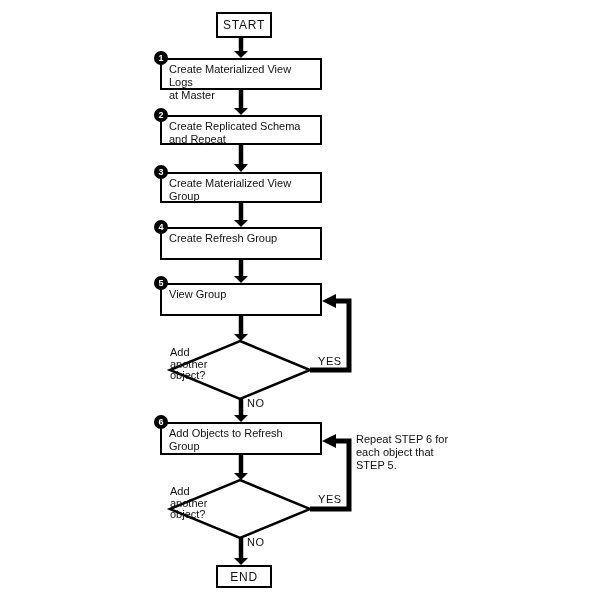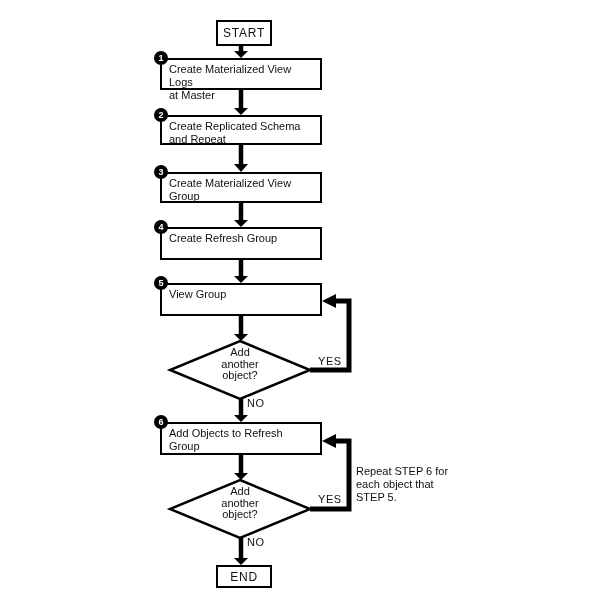--- a/index.html
+++ b/index.html
@@ -22,21 +22,21 @@
     position: absolute;
     border: 2px solid #000;
     background: #fff;
     display: flex;
     align-items: center;
     justify-content: center;
     font-size: 12px;
     letter-spacing: 0.8px;
     color: #111;
   }
-  .start-node { left: 216px; top: 12px; width: 56px; height: 26px; margin-top: 8px; }
+  .start-node { left: 216px; top: 12px; width: 56px; height: 26px; }
   .end-node   { left: 216px; top: 565px; width: 56px; height: 23px; }
   .step {
     position: absolute;
     left: 160px;
     width: 162px;
     border: 2px solid #000;
     background: #fff;
     padding: 3px 4px 0 7px;
     font-size: 11px;
     line-height: 13px;
@@ -57,21 +57,20 @@
     font-size: 9px;
     font-weight: bold;
     display: flex;
     align-items: center;
     justify-content: center;
   }
   .diamond-text {
     position: absolute;
     left: 170px;
     width: 140px;
-    text-align: center;
     font-size: 11px;
     line-height: 11.5px;
   }
   .diamond-text-1 { top: 347px; }
   .diamond-text-2 { top: 486px; }
   .edge-label {
     position: absolute;
     font-size: 11px;
     letter-spacing: 0.6px;
     color: #111;
@@ -81,21 +80,20 @@
   .yes-2 { left: 318px; top: 493px; }
   .no-1  { left: 247px; top: 397px; }
   .no-2  { left: 247px; top: 536px; }
   .annotation {
     position: absolute;
     left: 356px; top: 433px;
     width: 118px;
     font-size: 11px;
     line-height: 13px;
     color: #111;
-    margin-top: 32px;
   }
 </style>
 </head>
 <body>
 
 <div class="canvas">
 
   <svg class="connectors" viewBox="0 0 600 600" xmlns="http://www.w3.org/2000/svg">
 
     <polygon points="240,341 310,370 240,399 170,370" fill="#ffffff" stroke="#000000" stroke-width="2.5"></polygon>

